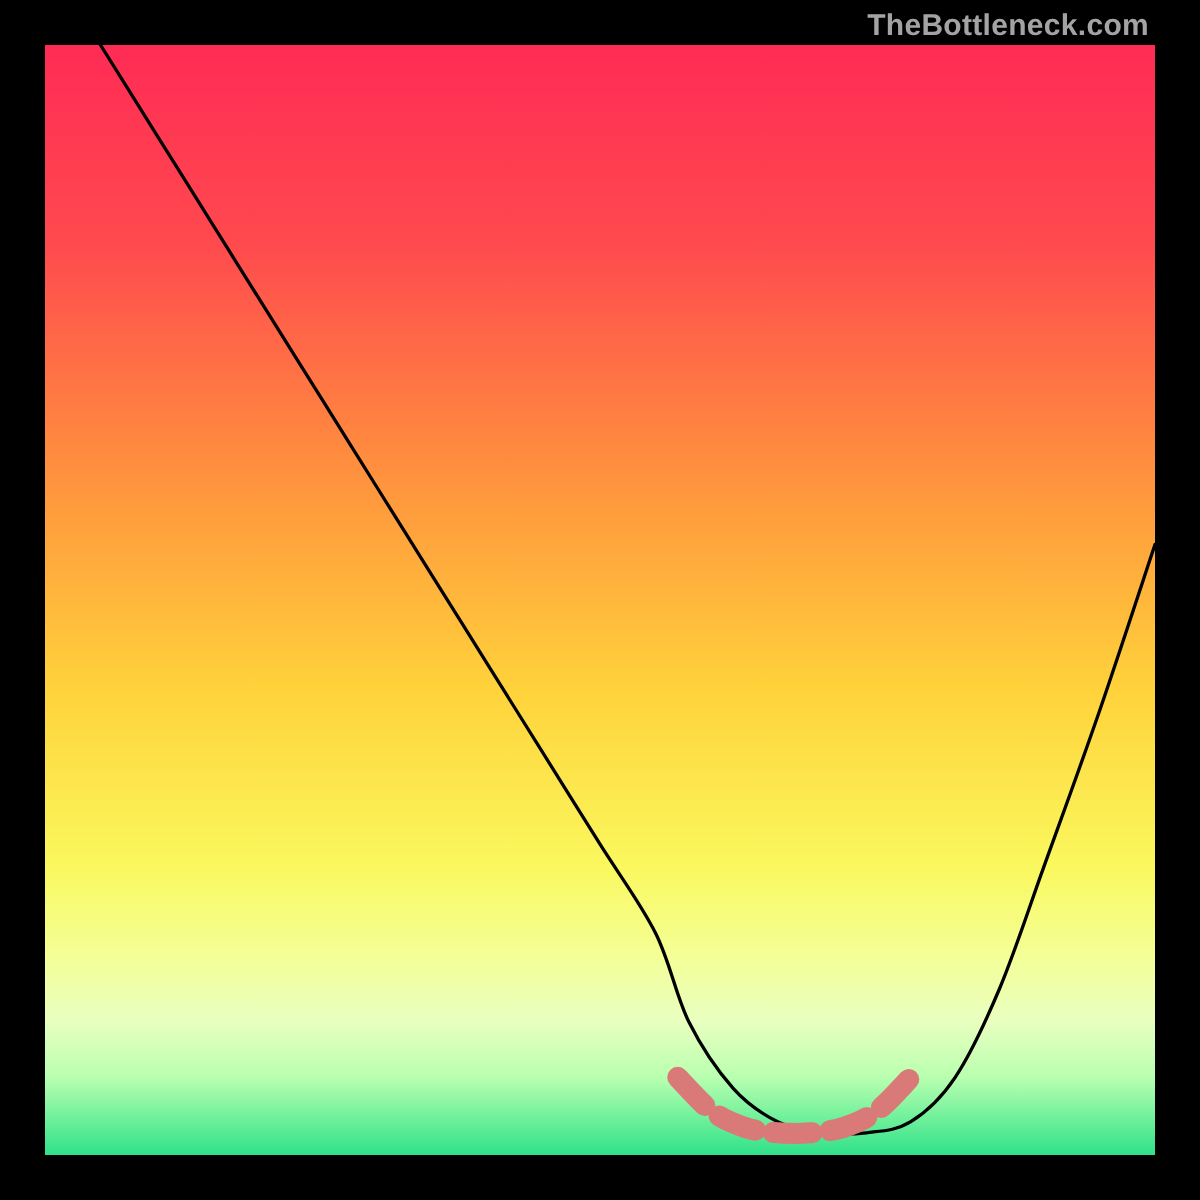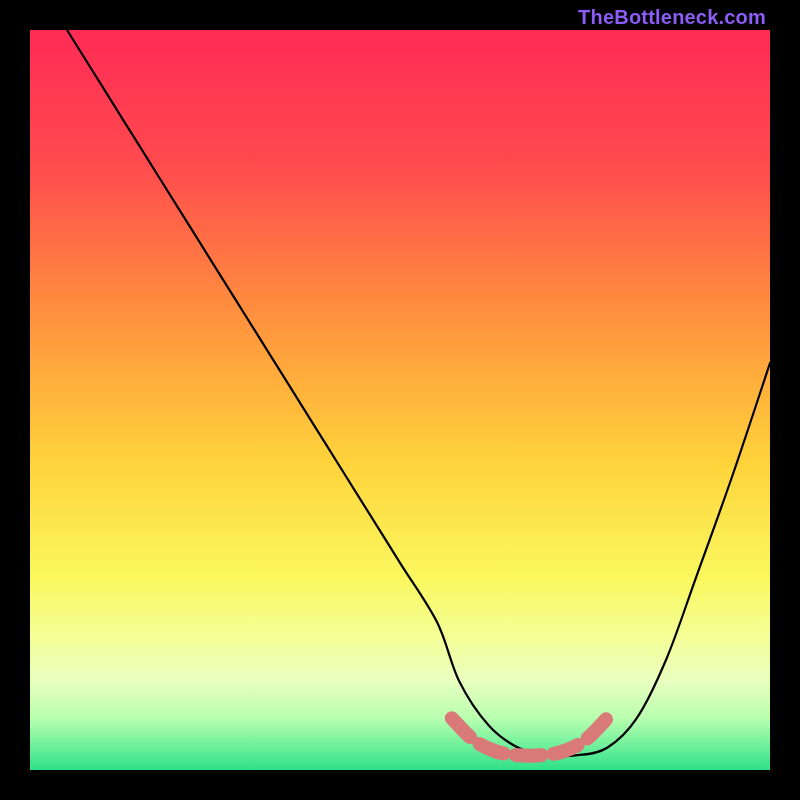--- a/index.html
+++ b/index.html
@@ -40,21 +40,21 @@
     width: 100%;
     height: 100%;
   }
   .watermark {
     position: absolute;
     top: 6px;
     right: 34px;
     font-family: Arial, Helvetica, sans-serif;
     font-size: 20px;
     font-weight: 600;
-    color: #8b5cf6;
+    color: #a3a3a3;
     letter-spacing: 0.2px;
   }
 </style>
 </head>
 <body>
 
 <div class="frame">
 
   <div class="watermark">TheBottleneck.com</div>
 

